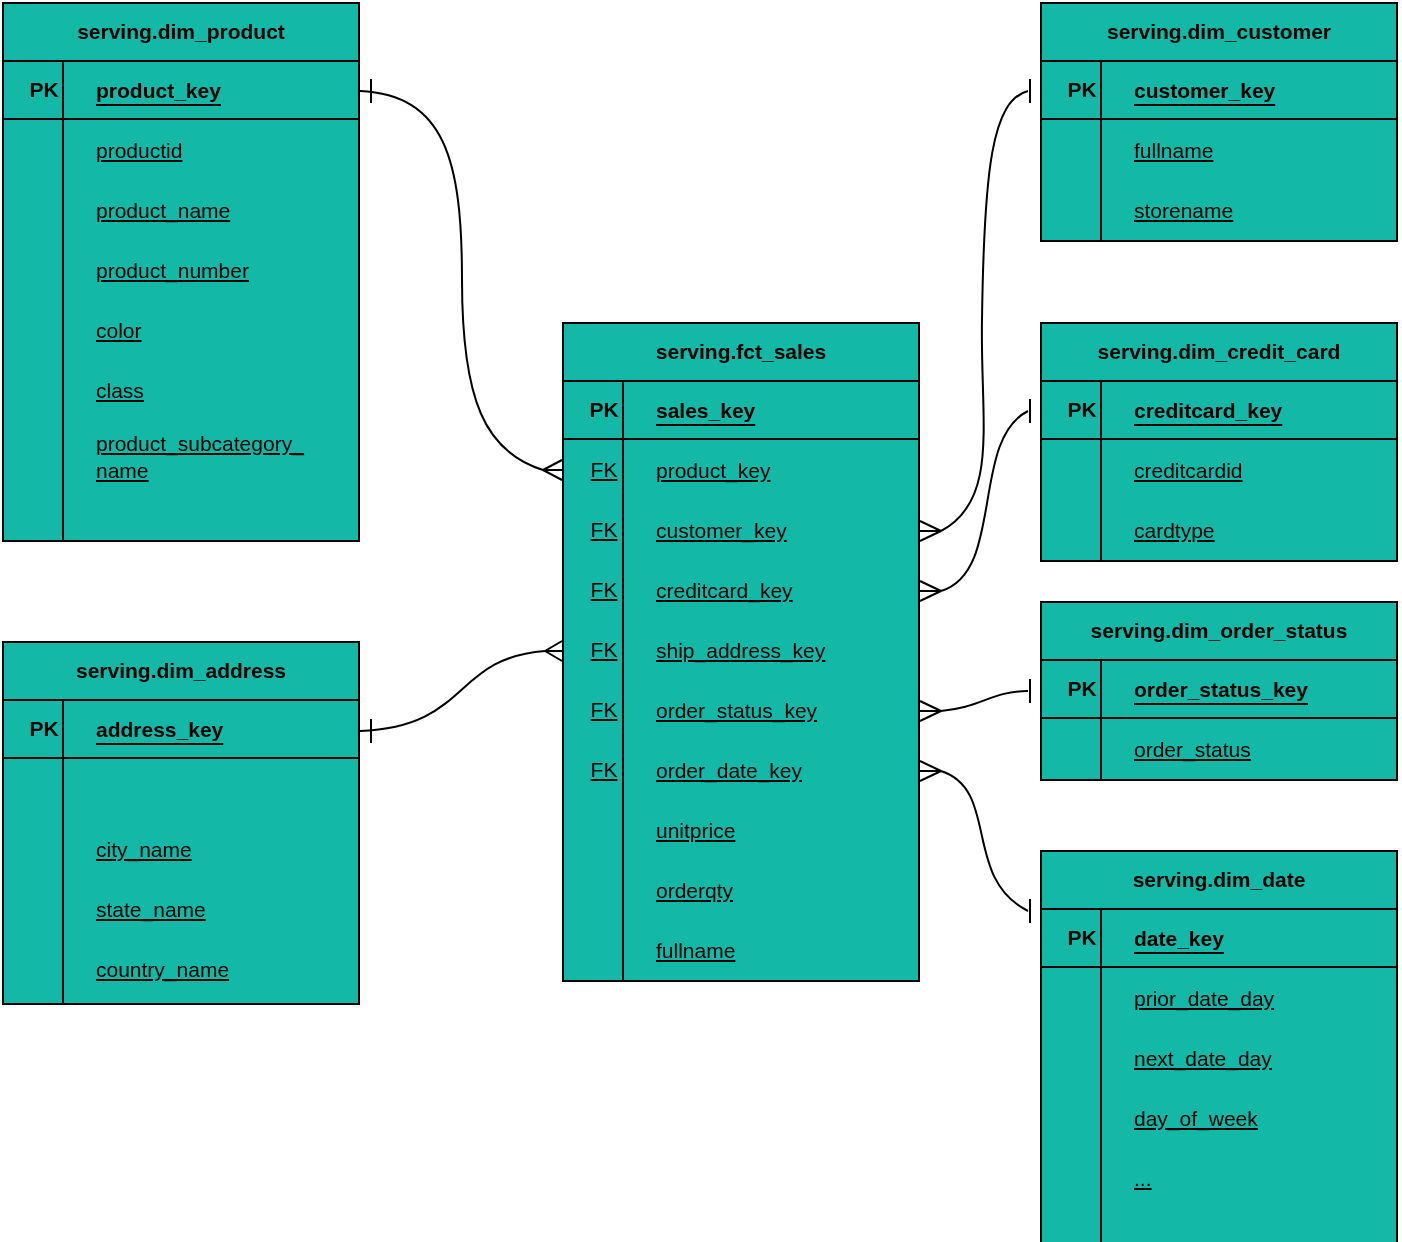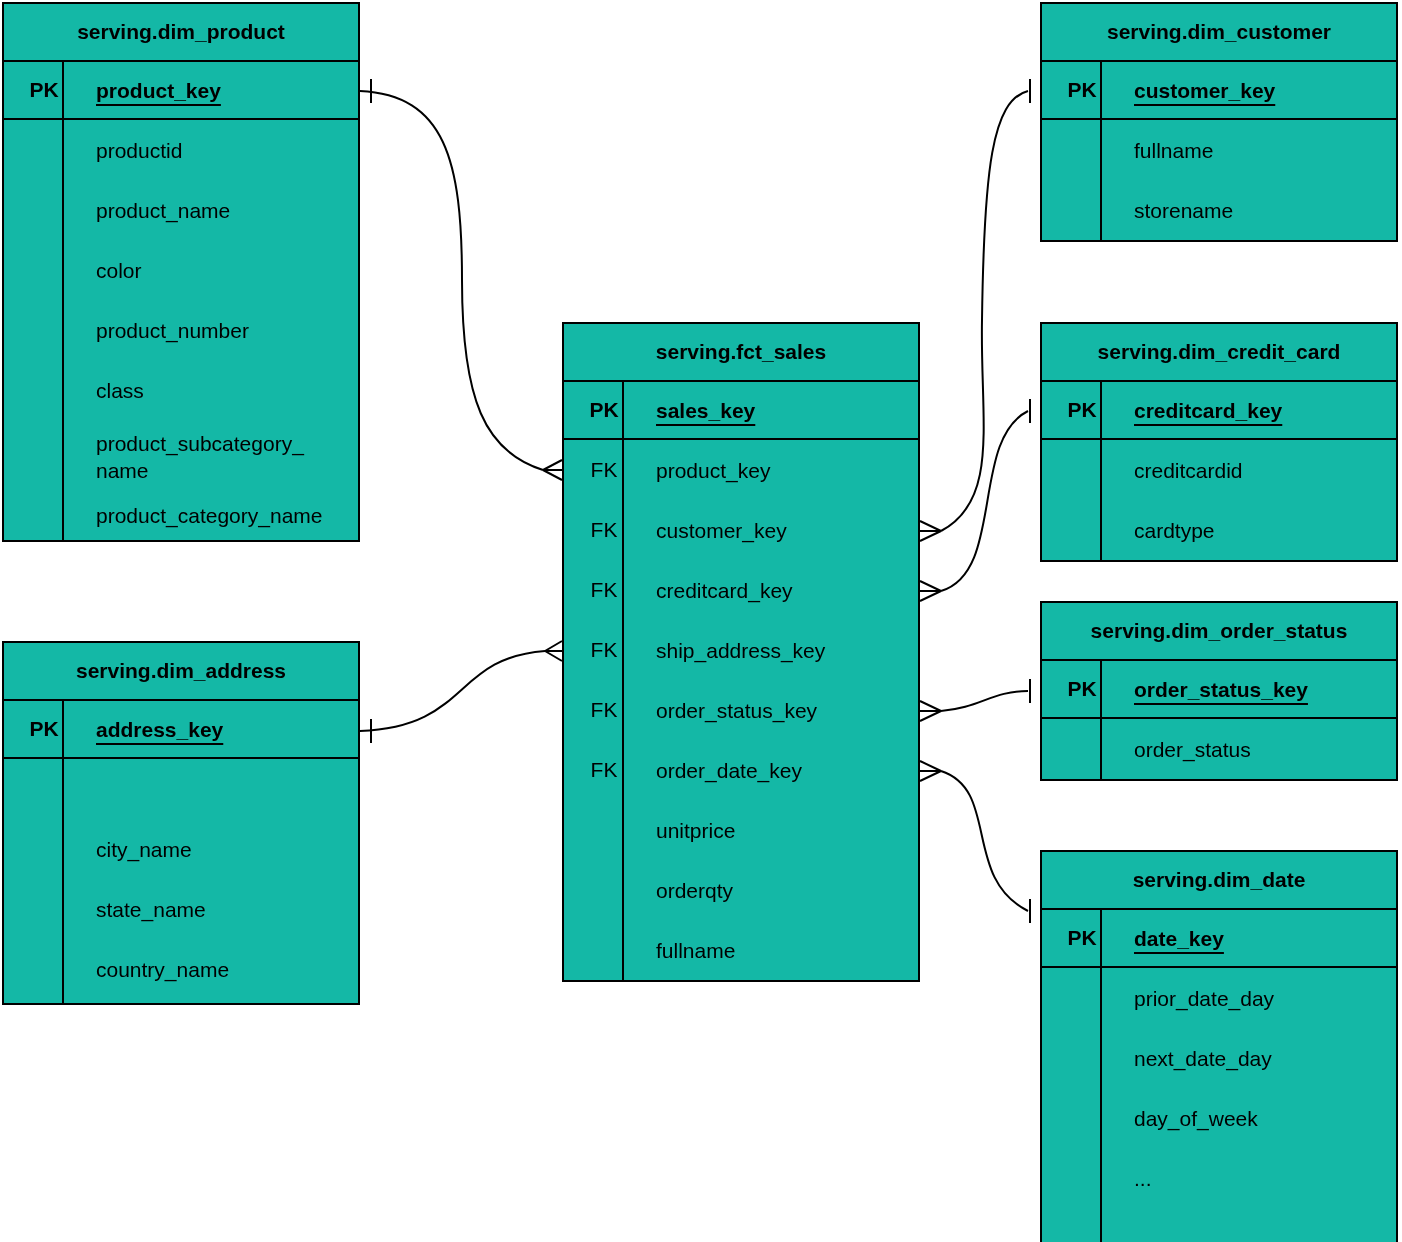--- a/index.html
+++ b/index.html
@@ -26,21 +26,21 @@
   }
   .nc {
     flex:1; display:flex; align-items:center; padding-left:12px; padding-right:10px;
     font-size:21px; white-space:pre-line; line-height:27px;
   }
   .pk-row .kc { font-weight:bold; }
   .pk-row .nc {
     font-weight:bold; text-decoration:underline;
     text-decoration-thickness:2px; text-underline-offset:6px;
   }
-  .rows { flex:1; display:flex; flex-direction:column; }
+  .rows { flex:1; display:flex; flex-direction:column;text-decoration:underline; }
   .row { height:60px; flex:none; display:flex; }
   .row.h73 { height:73px; }
   .row.h45 { height:45px; }
   svg.connectors { position:absolute; left:0; top:0; z-index:3; pointer-events:none; }
   .rel { stroke:#000; stroke-width:2; fill:none; }
 </style>
 </head>
 <body>
 
 <svg class="connectors" width="1402" height="1242" viewBox="0 0 1402 1242">
@@ -88,39 +88,35 @@
       <div class="row">
           <div class="kc"></div>
           <div class="nc">productid</div>
         </div>
       <div class="row">
           <div class="kc"></div>
           <div class="nc">product_name</div>
         </div>
       <div class="row">
           <div class="kc"></div>
+          <div class="nc">product_number</div>
+        </div>
+      <div class="row">
+          <div class="kc"></div>
           <div class="nc">color</div>
-        </div>
-      <div class="row">
-          <div class="kc"></div>
-          <div class="nc">product_number</div>
         </div>
       <div class="row">
           <div class="kc"></div>
           <div class="nc">class</div>
         </div>
       <div class="row h73">
           <div class="kc"></div>
           <div class="nc">product_subcategory_
 name</div>
         </div>
-      <div class="row h45">
-          <div class="kc"></div>
-          <div class="nc">product_category_name</div>
-        </div>
     </div>
   </div>
 </div>
 
 <div class="erd-table" style="left:2px;top:641px;width:358px;height:364px">
   <div class="tbl-header">serving.dim_address</div>
   <div class="tbl-content">
     <div class="vline"></div>
     <div class="pk-row">
       <div class="kc">PK</div>

